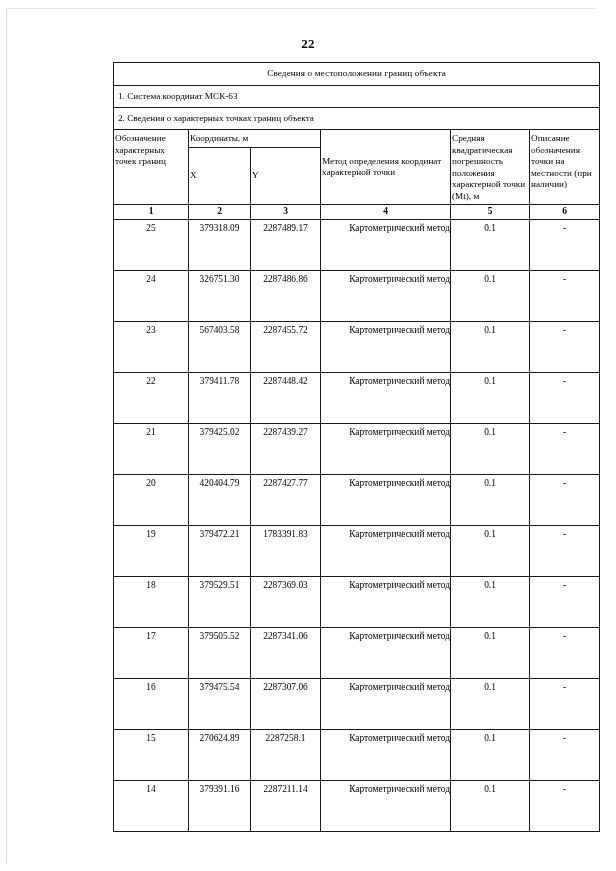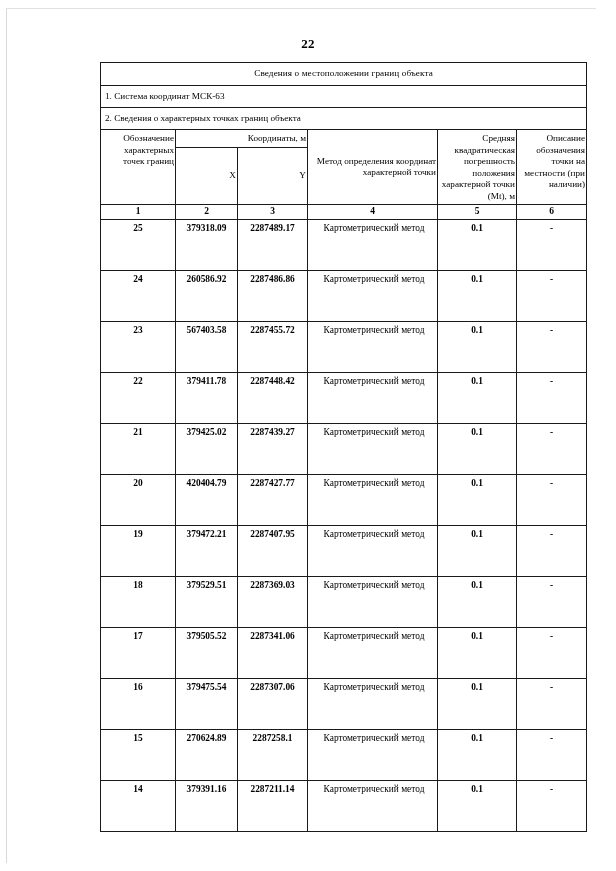--- a/index.html
+++ b/index.html
@@ -40,21 +40,21 @@
     left: 0;
     width: 616px;
     text-align: center;
     font-size: 13px;
     font-weight: bold;
     letter-spacing: 0.2px;
   }
 
   .doc-table {
     position: absolute;
-    left: 100px;
+    left: 113px;
     top: 62px;
     width: 486px;
     border-collapse: collapse;
     table-layout: fixed;
   }
   .doc-table td {
     border: 1px solid #1a1a1a;
     padding: 0;
     vertical-align: top;
     font-size: 9.2px;
@@ -71,21 +71,21 @@
   }
   .section-cell {
     height: 21px;
     vertical-align: middle !important;
     padding-left: 4px !important;
     font-size: 10px;
     font-family: Liberation Serif, serif;
   }
 
   .hdr {
-    text-align: right;
+    text-align: left;
     font-size: 9px;
     line-height: 1.22;
     padding: 2px 1px 2px 1px !important;
   }
   .hdr-coords-group {
     height: 13px;
     vertical-align: middle !important;
     margin-top: 8px;
   }
   .hdr-xy {
@@ -106,22 +106,22 @@
     font-size: 9.5px;
     font-weight: bold;
   }
 
   .data-row td {
     height: 47px;
     vertical-align: top;
     padding-top: 3px !important;
     font-size: 9.4px;
   }
-  .c-center { text-align: center; font-weight: bold; }
-  .c-left   { text-align: center; padding-left: 3px !important; }
+  .c-center { text-align: center; }
+  .c-left   { text-align: right; padding-left: 3px !important; }
 
   .method-cell {
     font-size: 9.2px;
   }
 </style>
 </head>
 <body>
 
 <div class="scan-edge-left"></div>
 <div class="scan-edge-top"></div>
@@ -170,21 +170,21 @@
     <tr class="data-row">
       <td class="c-center">25</td>
       <td class="c-center">379318.09</td>
       <td class="c-center">2287489.17</td>
       <td class="c-left method-cell">Картометрический метод</td>
       <td class="c-center">0.1</td>
       <td class="c-center">-</td>
     </tr>
     <tr class="data-row">
       <td class="c-center">24</td>
-      <td class="c-center">260586.92</td>
+      <td class="c-center">326751.30</td>
       <td class="c-center">2287486.86</td>
       <td class="c-left method-cell">Картометрический метод</td>
       <td class="c-center">0.1</td>
       <td class="c-center">-</td>
     </tr>
     <tr class="data-row">
       <td class="c-center">23</td>
       <td class="c-center">567403.58</td>
       <td class="c-center">2287455.72</td>
       <td class="c-left method-cell">Картометрический метод</td>
@@ -211,21 +211,21 @@
       <td class="c-center">20</td>
       <td class="c-center">420404.79</td>
       <td class="c-center">2287427.77</td>
       <td class="c-left method-cell">Картометрический метод</td>
       <td class="c-center">0.1</td>
       <td class="c-center">-</td>
     </tr>
     <tr class="data-row">
       <td class="c-center">19</td>
       <td class="c-center">379472.21</td>
-      <td class="c-center">2287407.95</td>
+      <td class="c-center">1783391.83</td>
       <td class="c-left method-cell">Картометрический метод</td>
       <td class="c-center">0.1</td>
       <td class="c-center">-</td>
     </tr>
     <tr class="data-row">
       <td class="c-center">18</td>
       <td class="c-center">379529.51</td>
       <td class="c-center">2287369.03</td>
       <td class="c-left method-cell">Картометрический метод</td>
       <td class="c-center">0.1</td>

